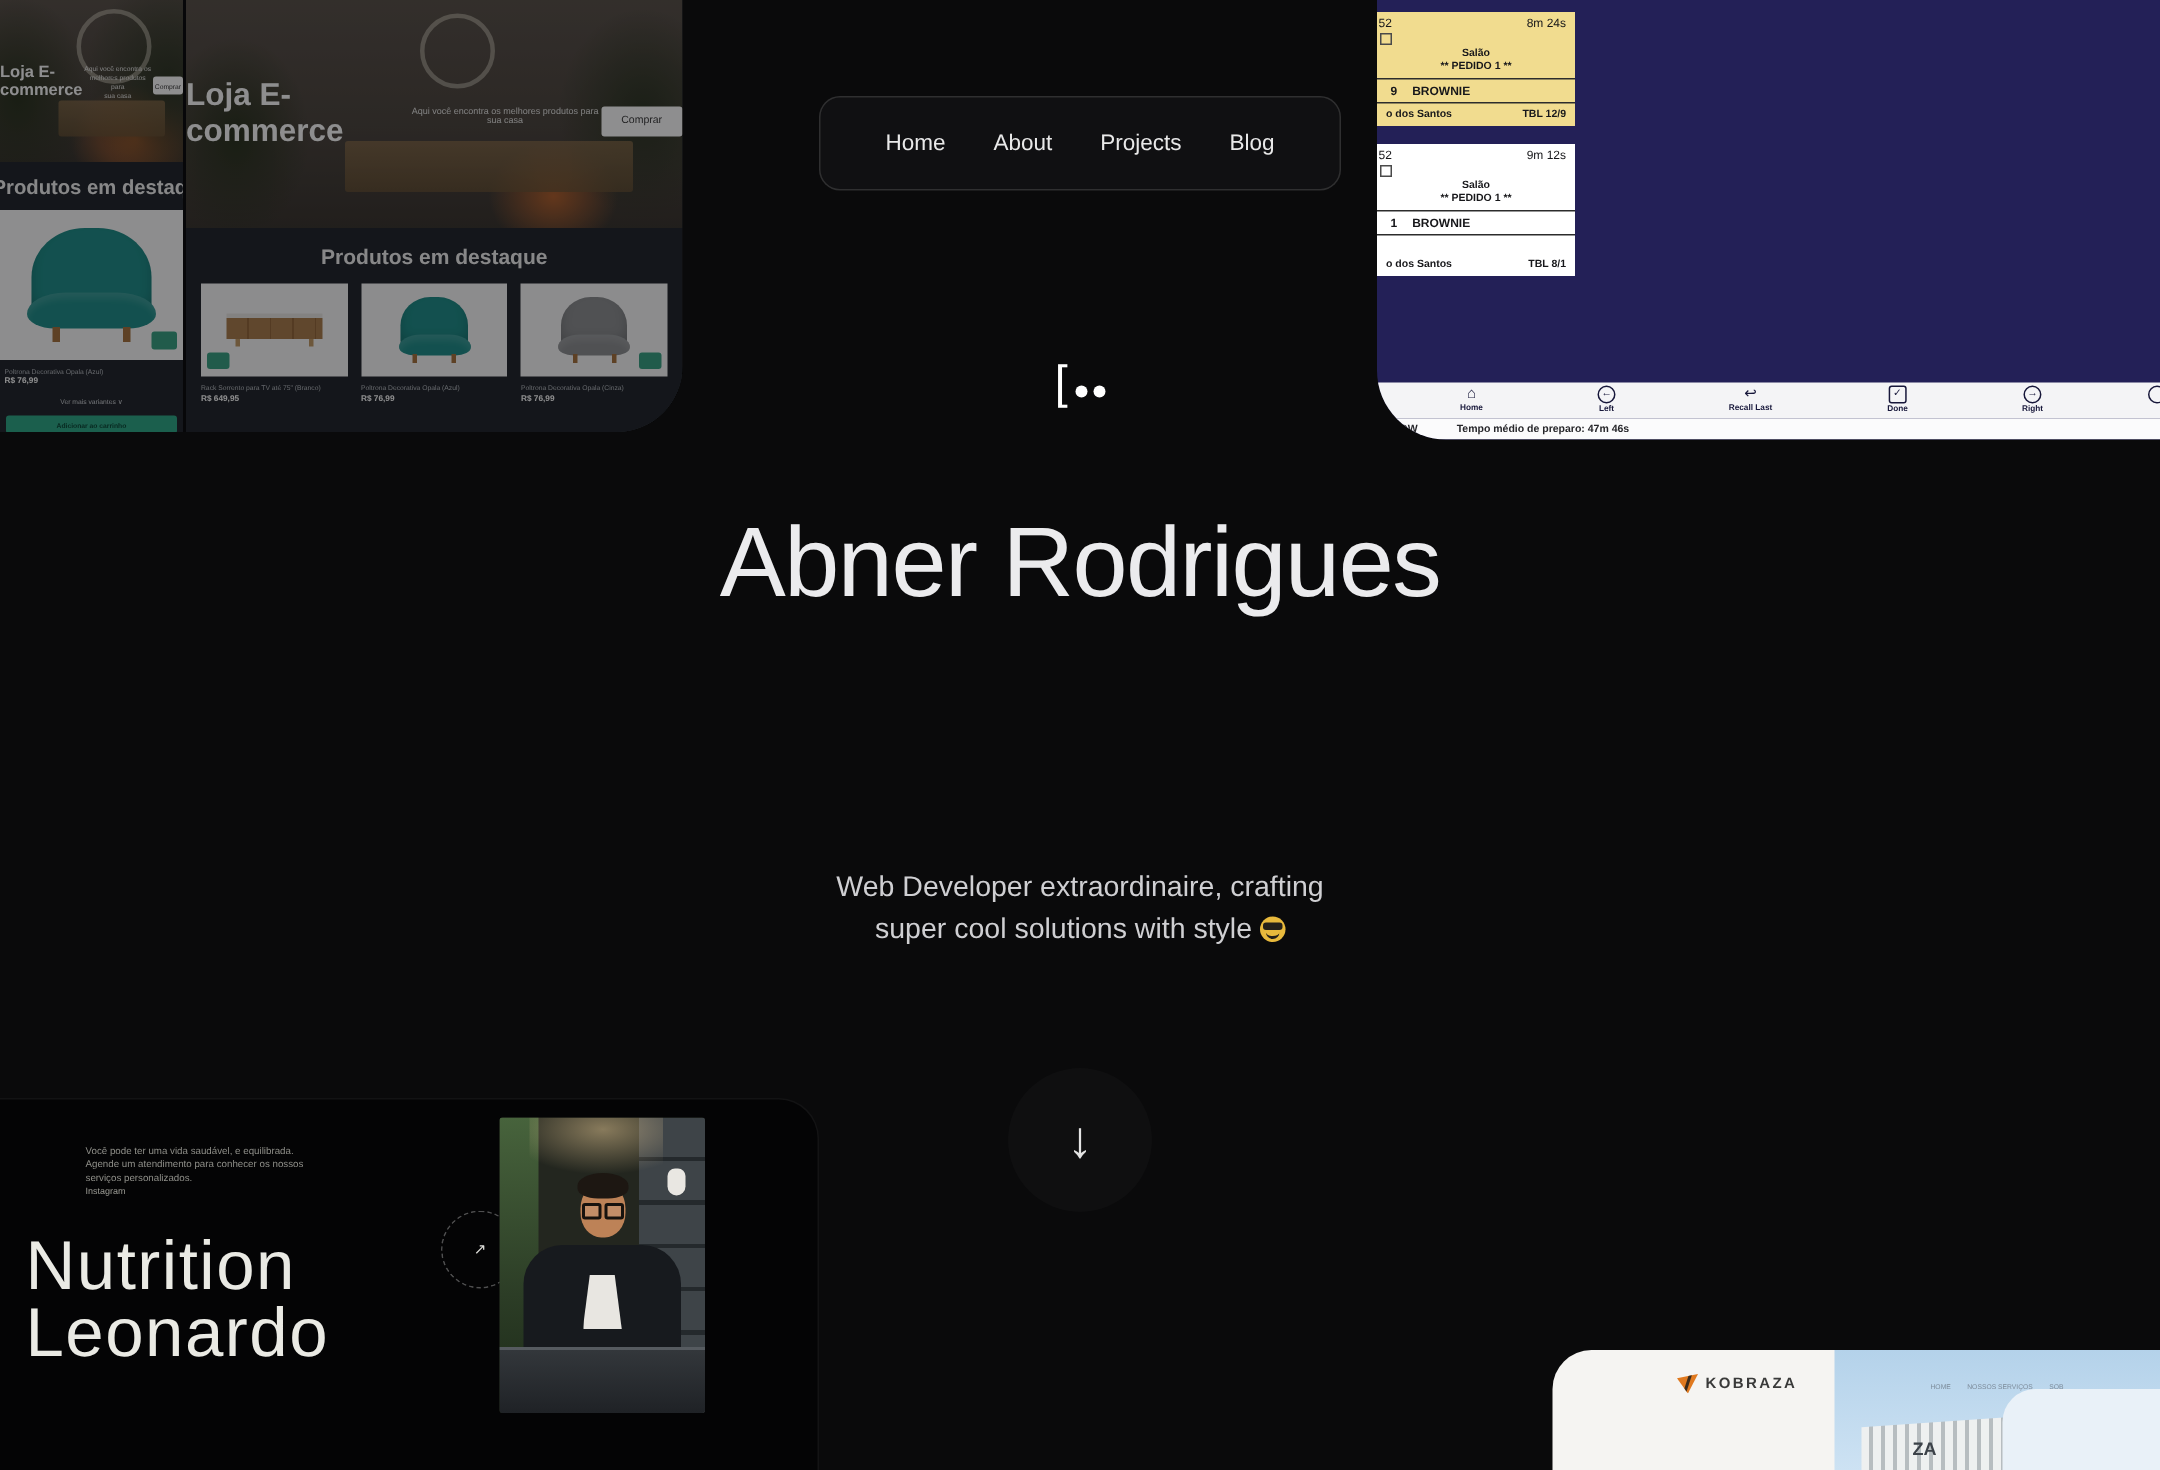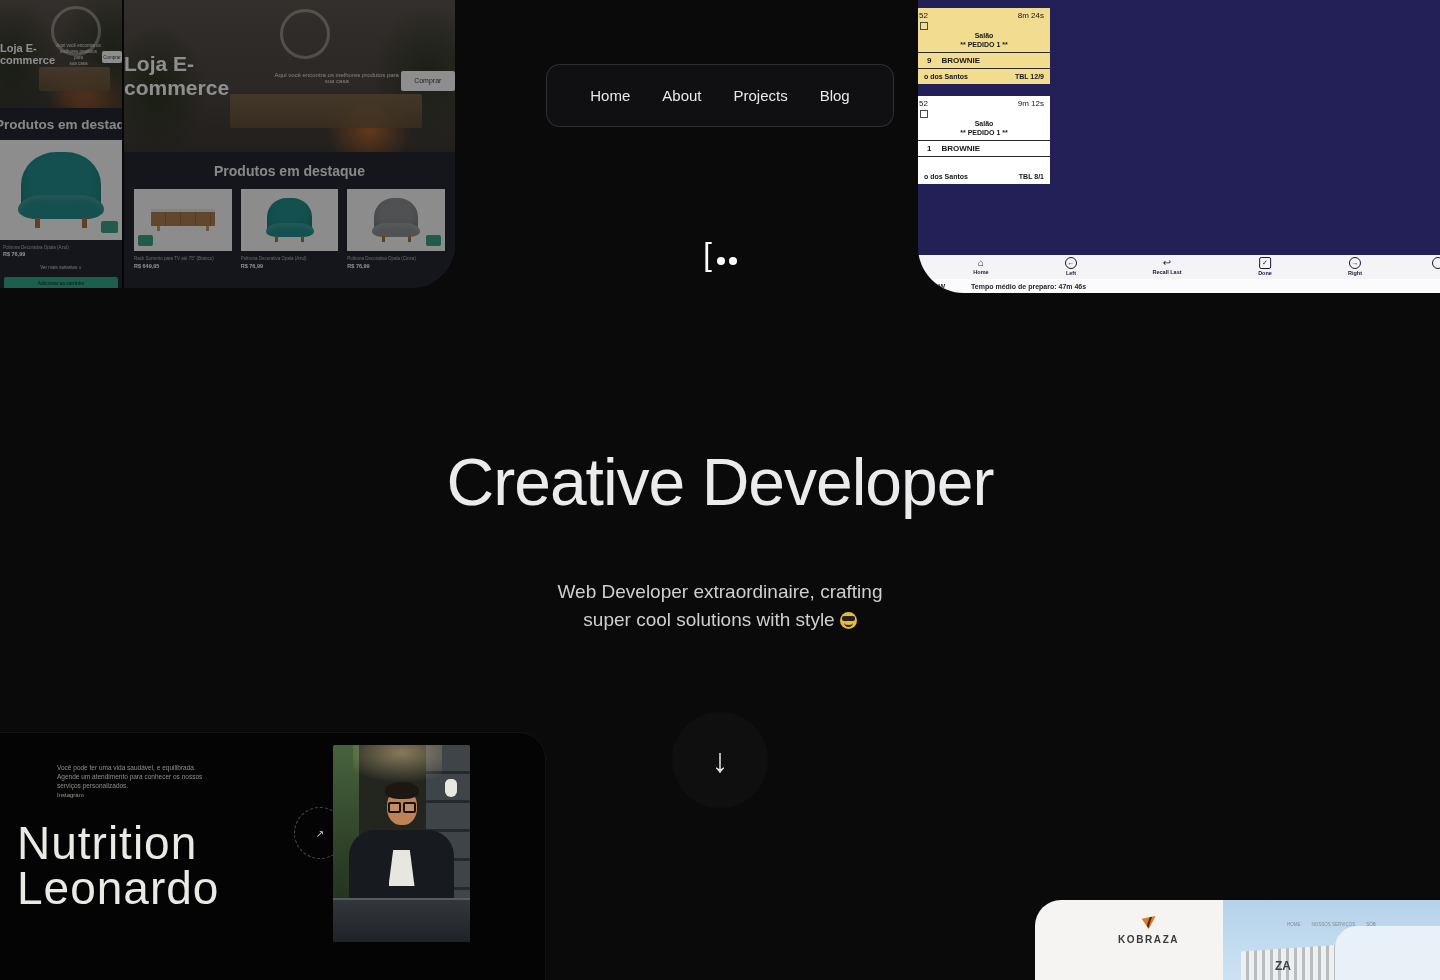--- a/index.html
+++ b/index.html
@@ -157,21 +157,21 @@
   .ph-laptop::before{content:"";position:absolute;top:0;left:0;right:0;height:2px;background:#565b60;}
 
   
   .kob{position:absolute;left:1035px;top:900px;width:405px;height:80px;background:#f5f4f2;
        border-radius:26px 0 0 0;overflow:hidden;cursor:pointer;}
   .kob-sky{position:absolute;left:188px;top:0;right:0;bottom:0;background:linear-gradient(180deg,#b4d2ea,#cde2f3);}
   .kob-build{position:absolute;left:206px;bottom:-4px;width:102px;height:36px;transform:skewY(-4deg);
       background:repeating-linear-gradient(90deg,#eef0f0 0 5px,#b7bdc0 5px 8px);}
   .kob-card2{position:absolute;left:300px;top:26px;right:0;bottom:0;background:#e9f1f8;border-radius:22px 0 0 0;}
   .kob-frag{position:absolute;left:240px;top:59px;font-size:12px;font-weight:bold;color:#3c4249;z-index:4;}
-  .kob-logo{position:absolute;left:83px;top:16px;display:flex;align-items:center;gap:5px;z-index:4;flex-direction:column;}
+  .kob-logo{position:absolute;left:83px;top:16px;display:flex;align-items:center;gap:5px;z-index:4;}
   .kob-icon{width:14px;height:13px;background:#e0791f;clip-path:polygon(0 22%,100% 0,52% 100%);position:relative;}
   .kob-icon::after{content:"";position:absolute;left:45%;top:0;width:2px;height:100%;background:#3a2a1a;transform:rotate(18deg);}
   .kob-name{font-size:10px;font-weight:bold;letter-spacing:1.6px;color:#3a3a3a;}
   .kob-nav{position:absolute;left:252px;top:22px;display:flex;gap:11px;font-size:4.5px;color:#7d8c9b;z-index:4;}
 </style>
 </head>
 <body>
 
 <div class="stage">
 
@@ -343,21 +343,21 @@
   </nav>
 
   <div class="logo">
     <span class="logo-bracket">[</span>
     <span class="logo-dots">
       <i class="logo-dot"></i>
         <i class="logo-dot"></i>
     </span>
   </div>
 
-  <h1 class="h1 h1--b" style="margin:0">Creative Developer</h1>
+  <h1 class="h1 h1--a" style="margin:0">Abner Rodrigues</h1>
 
   <div class="sub">
     <div>Web Developer extraordinaire, crafting</div>
     <div>
       <span>super cool solutions with style</span><span class="emoji" title="😎"></span>
     </div>
   </div>
 
   <div class="scroll-wrap">
     <span class="scroll-arrow">↓</span>

